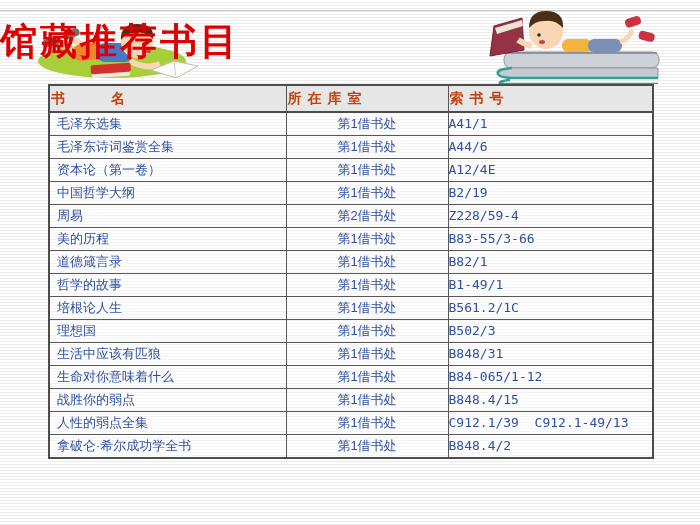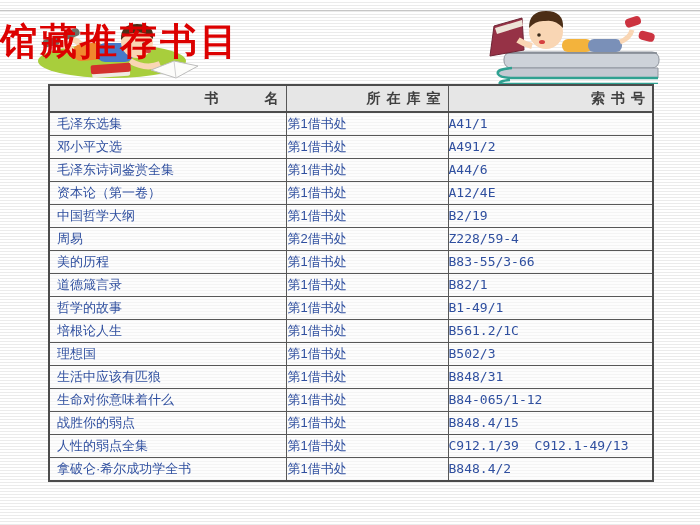--- a/index.html
+++ b/index.html
@@ -49,36 +49,36 @@
   }
   .book-table th, .book-table td {
     border: 1px solid #585858;
     vertical-align: middle;
     overflow: hidden;
     white-space: nowrap;
   }
   .book-table thead th {
     height: 23px;
     background: rgba(229,229,229,0.96);
-    color: #404040;
+    color: #c2410c;
     font-size: 14px;
     font-weight: 700;
     letter-spacing: 6px;
-    text-align: right;
+    text-align: left;
     border-bottom: 2px solid #4c4c4c;
   }
   .book-table tbody td {
     height: 20px;
     background: rgba(252,252,252,0.55);
     color: #2f4f9f;
     font-size: 13px;
     line-height: 20px;
   }
   td.cell-name { text-align: left; padding-left: 7px; }
-  td.cell-room { text-align: left; }
+  td.cell-room { text-align: center; }
   td.cell-call {
     text-align: left;
     padding-left: 0;
     font-family: "DejaVu Sans Mono", "Liberation Mono", monospace;
     font-size: 12px;
     white-space: pre;
   }
 </style>
 </head>
 <body>
@@ -154,25 +154,20 @@
         <th>索书号</th>
       </tr>
     </thead>
     <tbody id="book-tbody">
         <tr>
           <td class="cell-name">毛泽东选集</td>
           <td class="cell-room">第1借书处</td>
           <td class="cell-call">A41/1</td>
         </tr>
         <tr>
-          <td class="cell-name">邓小平文选</td>
-          <td class="cell-room">第1借书处</td>
-          <td class="cell-call">A491/2</td>
-        </tr>
-        <tr>
           <td class="cell-name">毛泽东诗词鉴赏全集</td>
           <td class="cell-room">第1借书处</td>
           <td class="cell-call">A44/6</td>
         </tr>
         <tr>
           <td class="cell-name">资本论（第一卷）</td>
           <td class="cell-room">第1借书处</td>
           <td class="cell-call">A12/4E</td>
         </tr>
         <tr>

